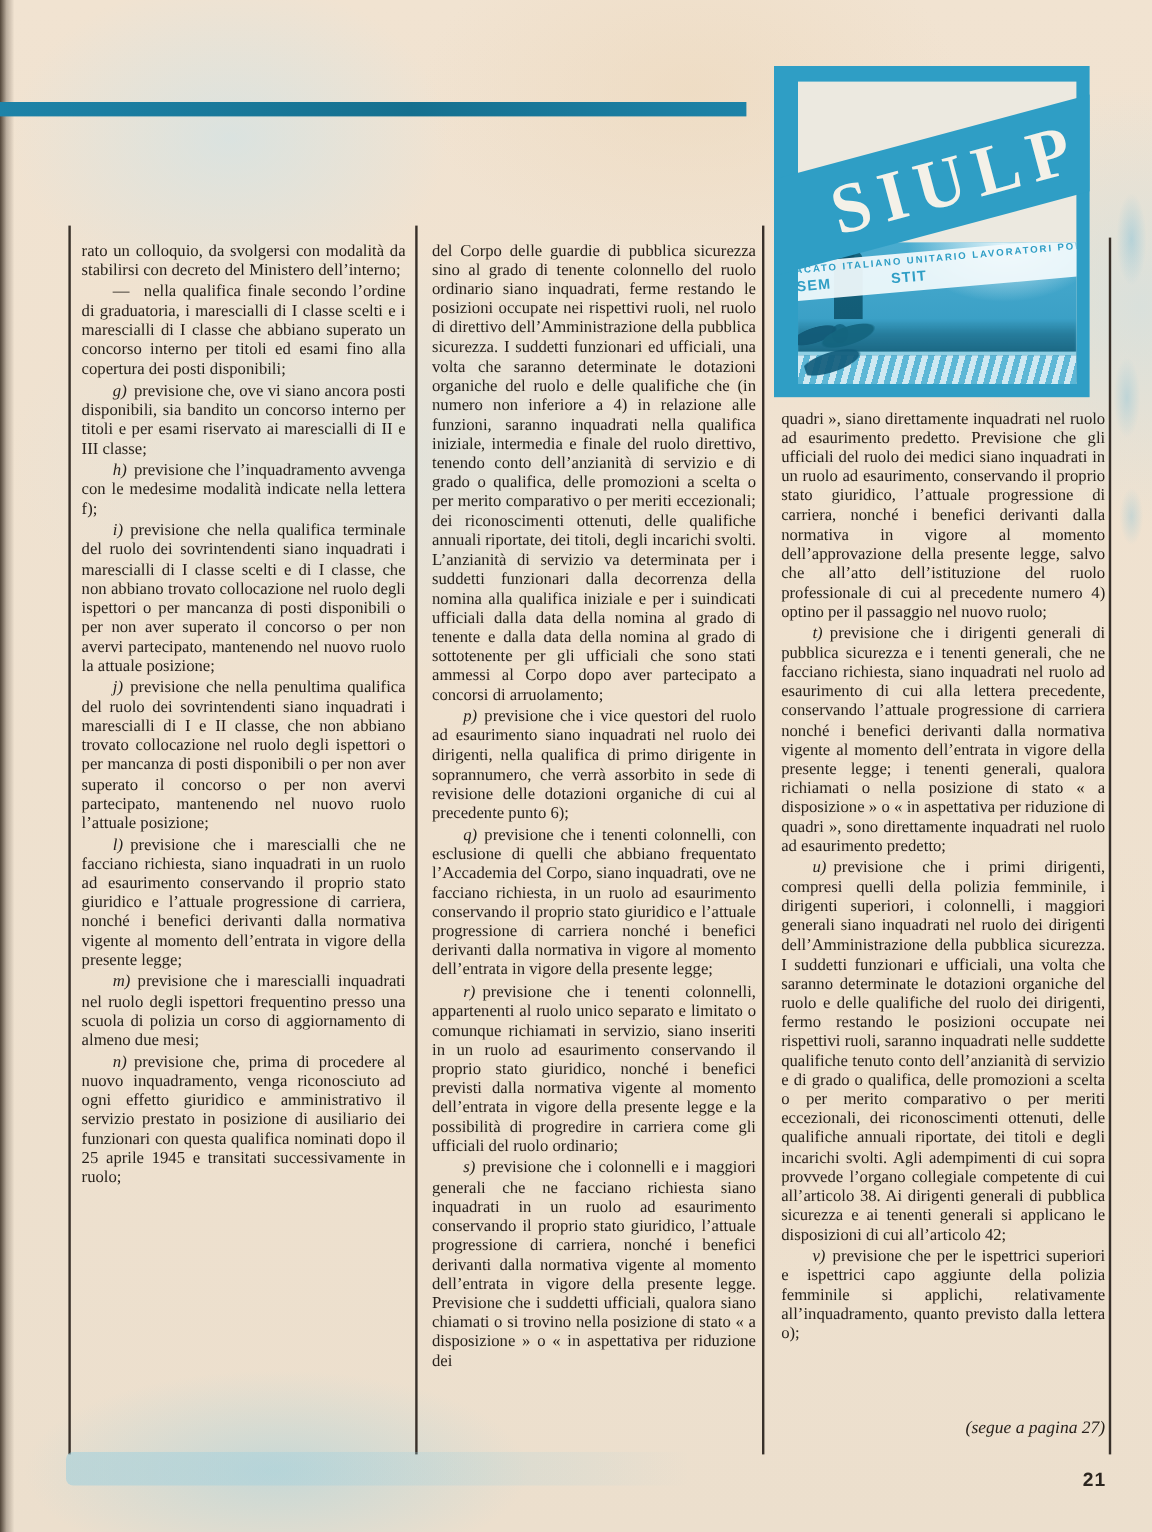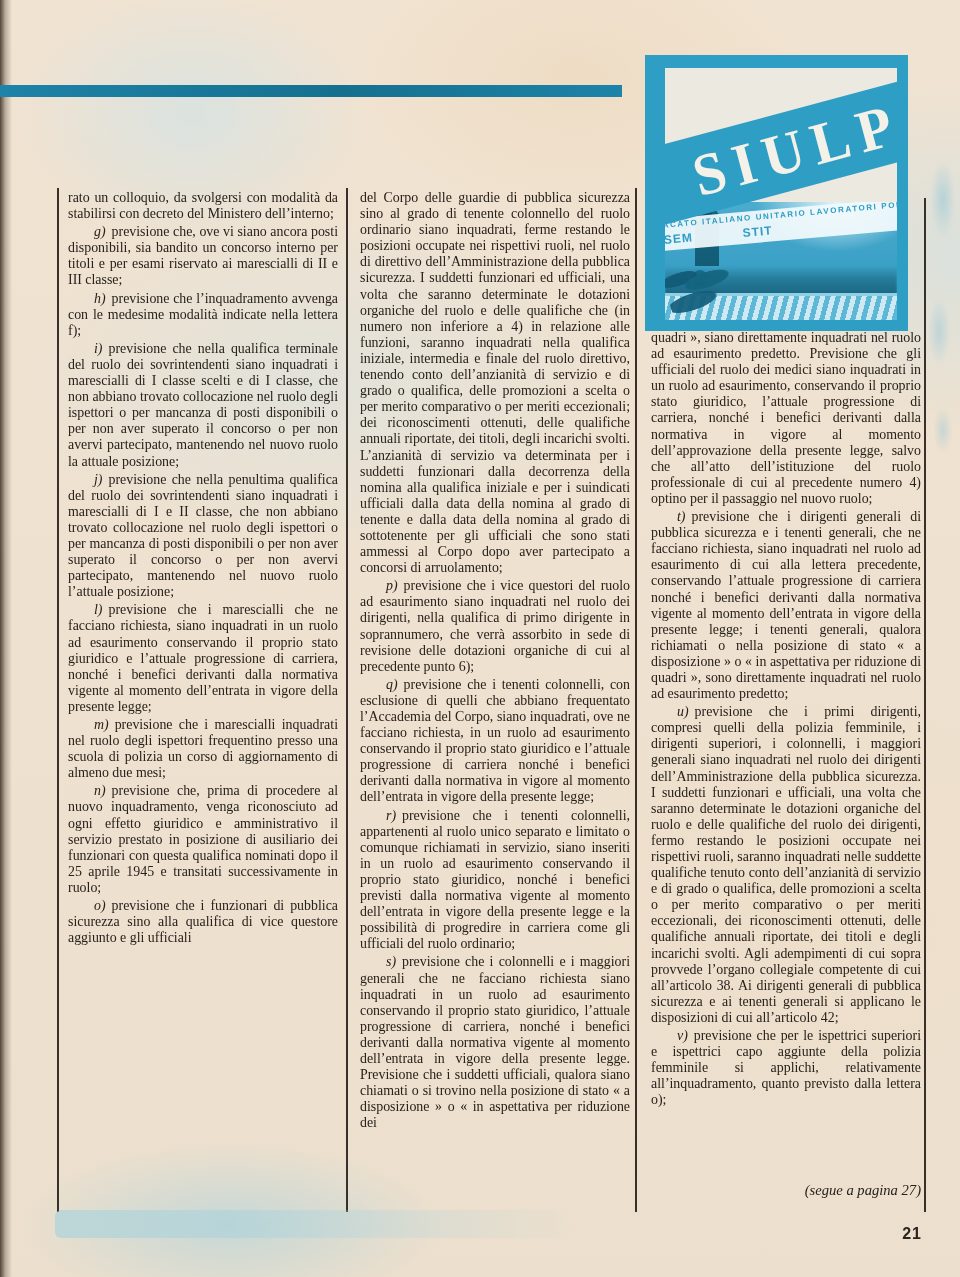--- a/index.html
+++ b/index.html
@@ -34,21 +34,21 @@
   #rule-right{left:924px;top:198px;height:1014px;}
 
   .col{
     position:absolute;width:270px;
     font-size:13.9px;line-height:16.1px;text-align:justify;
     overflow:hidden;
   }
   #col1{left:68px;top:190px;height:1018px;}
   #col2{left:360px;top:190px;height:1018px;}
   #col3{left:651px;top:330px;height:892px;}
-  .para{margin:0 0 2px;}
+  .para{margin:12px 0 2px;}
   .para.dash,.para.letter{text-indent:26px;margin-top:2px;}
   .para.cont{text-indent:0;}
   .lead-dash{margin-right:12px;}
   i.lead{font-style:italic;margin-right:6px;}
   .segue{
     text-align:right;font-style:italic;margin-top:16px;
     font-size:14.6px;padding-right:2px;
   }
   .page-number{
     position:absolute;right:38px;top:1225px;
@@ -181,28 +181,28 @@
   <div class="siulp-band">
     <span class="siulp-logo">SIULP</span>
   </div>
 </div>
 
 <div class="ghost-right"></div>
 <div class="ghost-bottom"></div>
 
 <div class="col" id="col1">
     <p class="para cont">rato un colloquio, da svolgersi con modalità da stabilirsi con decreto del Ministero dell’interno;</p>
+    <p class="para dash"><span class="lead-dash">—</span>nella qualifica finale secondo l’ordine di graduatoria, i marescialli di I classe scelti e i marescialli di I classe che abbiano superato un concorso interno per titoli ed esami fino alla copertura dei posti disponibili;</p>
     <p class="para letter"><i class="lead">g)</i>previsione che, ove vi siano ancora posti disponibili, sia bandito un concorso interno per titoli e per esami riservato ai marescialli di II e III classe;</p>
     <p class="para letter"><i class="lead">h)</i>previsione che l’inquadramento avvenga con le medesime modalità indicate nella lettera f);</p>
     <p class="para letter"><i class="lead">i)</i>previsione che nella qualifica terminale del ruolo dei sovrintendenti siano inquadrati i marescialli di I classe scelti e di I classe, che non abbiano trovato collocazione nel ruolo degli ispettori o per mancanza di posti disponibili o per non aver superato il concorso o per non avervi partecipato, mantenendo nel nuovo ruolo la attuale posizione;</p>
     <p class="para letter"><i class="lead">j)</i>previsione che nella penultima qualifica del ruolo dei sovrintendenti siano inquadrati i marescialli di I e II classe, che non abbiano trovato collocazione nel ruolo degli ispettori o per mancanza di posti disponibili o per non aver superato il concorso o per non avervi partecipato, mantenendo nel nuovo ruolo l’attuale posizione;</p>
     <p class="para letter"><i class="lead">l)</i>previsione che i marescialli che ne facciano richiesta, siano inquadrati in un ruolo ad esaurimento conservando il proprio stato giuridico e l’attuale progressione di carriera, nonché i benefici derivanti dalla normativa vigente al momento dell’entrata in vigore della presente legge;</p>
     <p class="para letter"><i class="lead">m)</i>previsione che i marescialli inquadrati nel ruolo degli ispettori frequentino presso una scuola di polizia un corso di aggiornamento di almeno due mesi;</p>
     <p class="para letter"><i class="lead">n)</i>previsione che, prima di procedere al nuovo inquadramento, venga riconosciuto ad ogni effetto giuridico e amministrativo il servizio prestato in posizione di ausiliario dei funzionari con questa qualifica nominati dopo il 25 aprile 1945 e transitati successivamente in ruolo;</p>
-    <p class="para letter"><i class="lead">o)</i>previsione che i funzionari di pubblica sicurezza sino alla qualifica di vice questore aggiunto e gli ufficiali</p>
   </div>
 <div class="col" id="col2">
     <p class="para cont">del Corpo delle guardie di pubblica sicurezza sino al grado di tenente colonnello del ruolo ordinario siano inquadrati, ferme restando le posizioni occupate nei rispettivi ruoli, nel ruolo di direttivo dell’Amministrazione della pubblica sicurezza. I suddetti funzionari ed ufficiali, una volta che saranno determinate le dotazioni organiche del ruolo e delle qualifiche che (in numero non inferiore a 4) in relazione alle funzioni, saranno inquadrati nella qualifica iniziale, intermedia e finale del ruolo direttivo, tenendo conto dell’anzianità di servizio e di grado o qualifica, delle promozioni a scelta o per merito comparativo o per meriti eccezionali; dei riconoscimenti ottenuti, delle qualifiche annuali riportate, dei titoli, degli incarichi svolti. L’anzianità di servizio va determinata per i suddetti funzionari dalla decorrenza della nomina alla qualifica iniziale e per i suindicati ufficiali dalla data della nomina al grado di tenente e dalla data della nomina al grado di sottotenente per gli ufficiali che sono stati ammessi al Corpo dopo aver partecipato a concorsi di arruolamento;</p>
     <p class="para letter"><i class="lead">p)</i>previsione che i vice questori del ruolo ad esaurimento siano inquadrati nel ruolo dei dirigenti, nella qualifica di primo dirigente in soprannumero, che verrà assorbito in sede di revisione delle dotazioni organiche di cui al precedente punto 6);</p>
     <p class="para letter"><i class="lead">q)</i>previsione che i tenenti colonnelli, con esclusione di quelli che abbiano frequentato l’Accademia del Corpo, siano inquadrati, ove ne facciano richiesta, in un ruolo ad esaurimento conservando il proprio stato giuridico e l’attuale progressione di carriera nonché i benefici derivanti dalla normativa in vigore al momento dell’entrata in vigore della presente legge;</p>
     <p class="para letter"><i class="lead">r)</i>previsione che i tenenti colonnelli, appartenenti al ruolo unico separato e limitato o comunque richiamati in servizio, siano inseriti in un ruolo ad esaurimento conservando il proprio stato giuridico, nonché i benefici previsti dalla normativa vigente al momento dell’entrata in vigore della presente legge e la possibilità di progredire in carriera come gli ufficiali del ruolo ordinario;</p>
     <p class="para letter"><i class="lead">s)</i>previsione che i colonnelli e i maggiori generali che ne facciano richiesta siano inquadrati in un ruolo ad esaurimento conservando il proprio stato giuridico, l’attuale progressione di carriera, nonché i benefici derivanti dalla normativa vigente al momento dell’entrata in vigore della presente legge. Previsione che i suddetti ufficiali, qualora siano chiamati o si trovino nella posizione di stato « a disposizione » o « in aspettativa per riduzione dei</p>
   </div>
 <div class="col" id="col3">
 <p class="para cont">quadri », siano direttamente inquadrati nel ruolo ad esaurimento predetto. Previsione che gli ufficiali del ruolo dei medici siano inquadrati in un ruolo ad esaurimento, conservando il proprio stato giuridico, l’attuale progressione di carriera, nonché i benefici derivanti dalla normativa in vigore al momento dell’approvazione della presente legge, salvo che all’atto dell’istituzione del ruolo professionale di cui al precedente numero 4) optino per il passaggio nel nuovo ruolo;</p>

